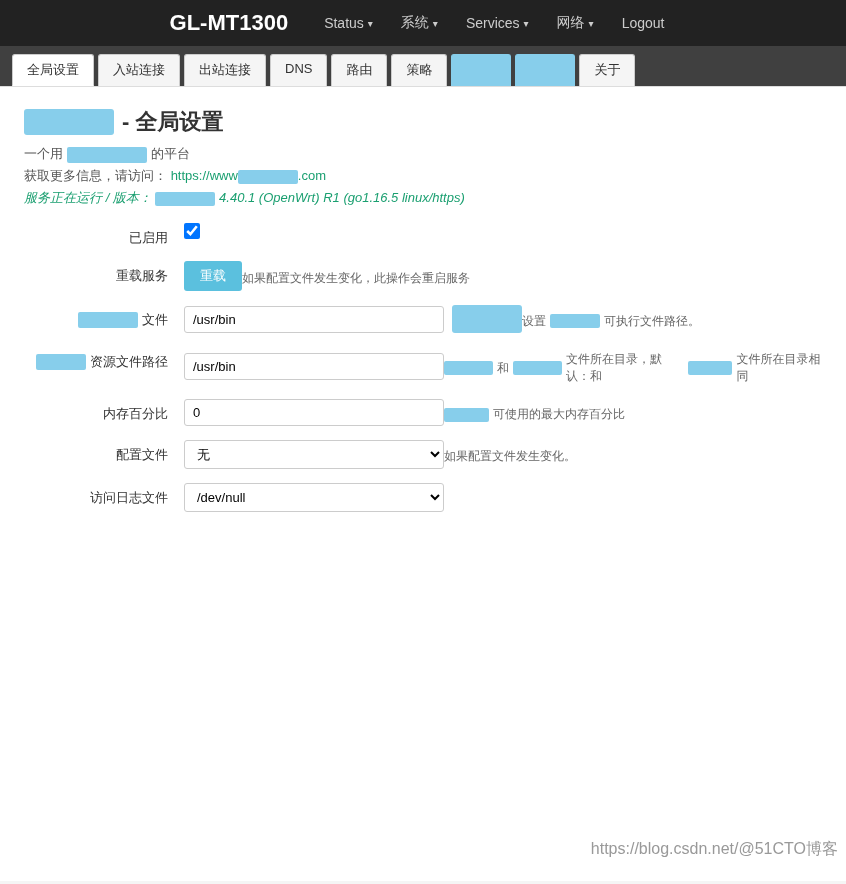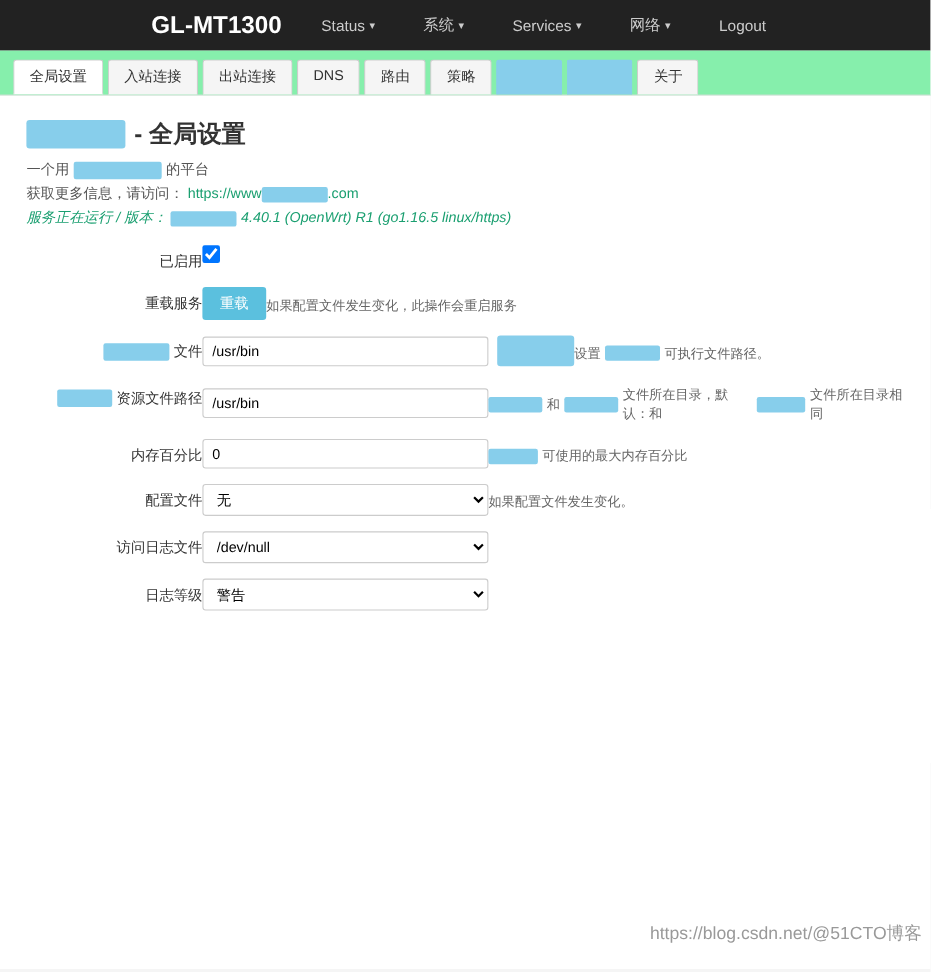--- a/index.html
+++ b/index.html
@@ -18,37 +18,37 @@
     .navbar-brand {
       font-size: 22px;
       font-weight: bold;
       color: #fff;
       margin-right: 24px;
       white-space: nowrap;
     }
     .nav-items {
       display: flex;
       align-items: center;
-      gap: 20px;
+      gap: 4px;
     }
     .nav-item {
       color: #ccc;
       padding: 12px 12px;
       cursor: pointer;
       display: flex;
       align-items: center;
       gap: 4px;
       font-size: 14px;
       white-space: nowrap;
     }
     .nav-arrow { font-size: 10px; }
 
     
     .tabs-bar {
-      background: #86efac;
+      background: #404040;
       border-bottom: 1px solid #ddd;
       padding: 8px 12px 0 12px;
       display: flex;
       gap: 4px;
       flex-wrap: wrap;
     }
     .tab {
       padding: 6px 14px;
       border: 1px solid #ccc;
       border-bottom: none;
@@ -146,21 +146,21 @@
       margin-top: 8px;
     }
     .form-row {
       display: flex;
       align-items: flex-start;
       margin-bottom: 14px;
     }
     .form-label {
       width: 160px;
       text-align: right;
-      padding-right: 0;
+      padding-right: 16px;
       padding-top: 6px;
       font-size: 13px;
       color: #333;
       flex-shrink: 0;
     }
     .form-label.blurred-label {
       display: flex;
       align-items: center;
       justify-content: flex-end;
       gap: 4px;
@@ -399,29 +399,17 @@
       <div class="form-label">访问日志文件</div>
       <div class="form-control-wrap">
         <div class="form-control-row">
           <select>
             <option>/dev/null</option>
           </select>
         </div>
       </div>
     </div>
 
-    <div class="form-row">
-      <div class="form-label">日志等级</div>
-      <div class="form-control-wrap">
-        <div class="form-control-row">
-          <select>
-            <option>警告</option>
-            <option>信息</option>
-            <option>调试</option>
-          </select>
-        </div>
-      </div>
-    </div>
 
   </div>
 </div>
 
 <div class="watermark">https://blog.csdn.net/@51CTO博客</div>
 
 </body></html>

